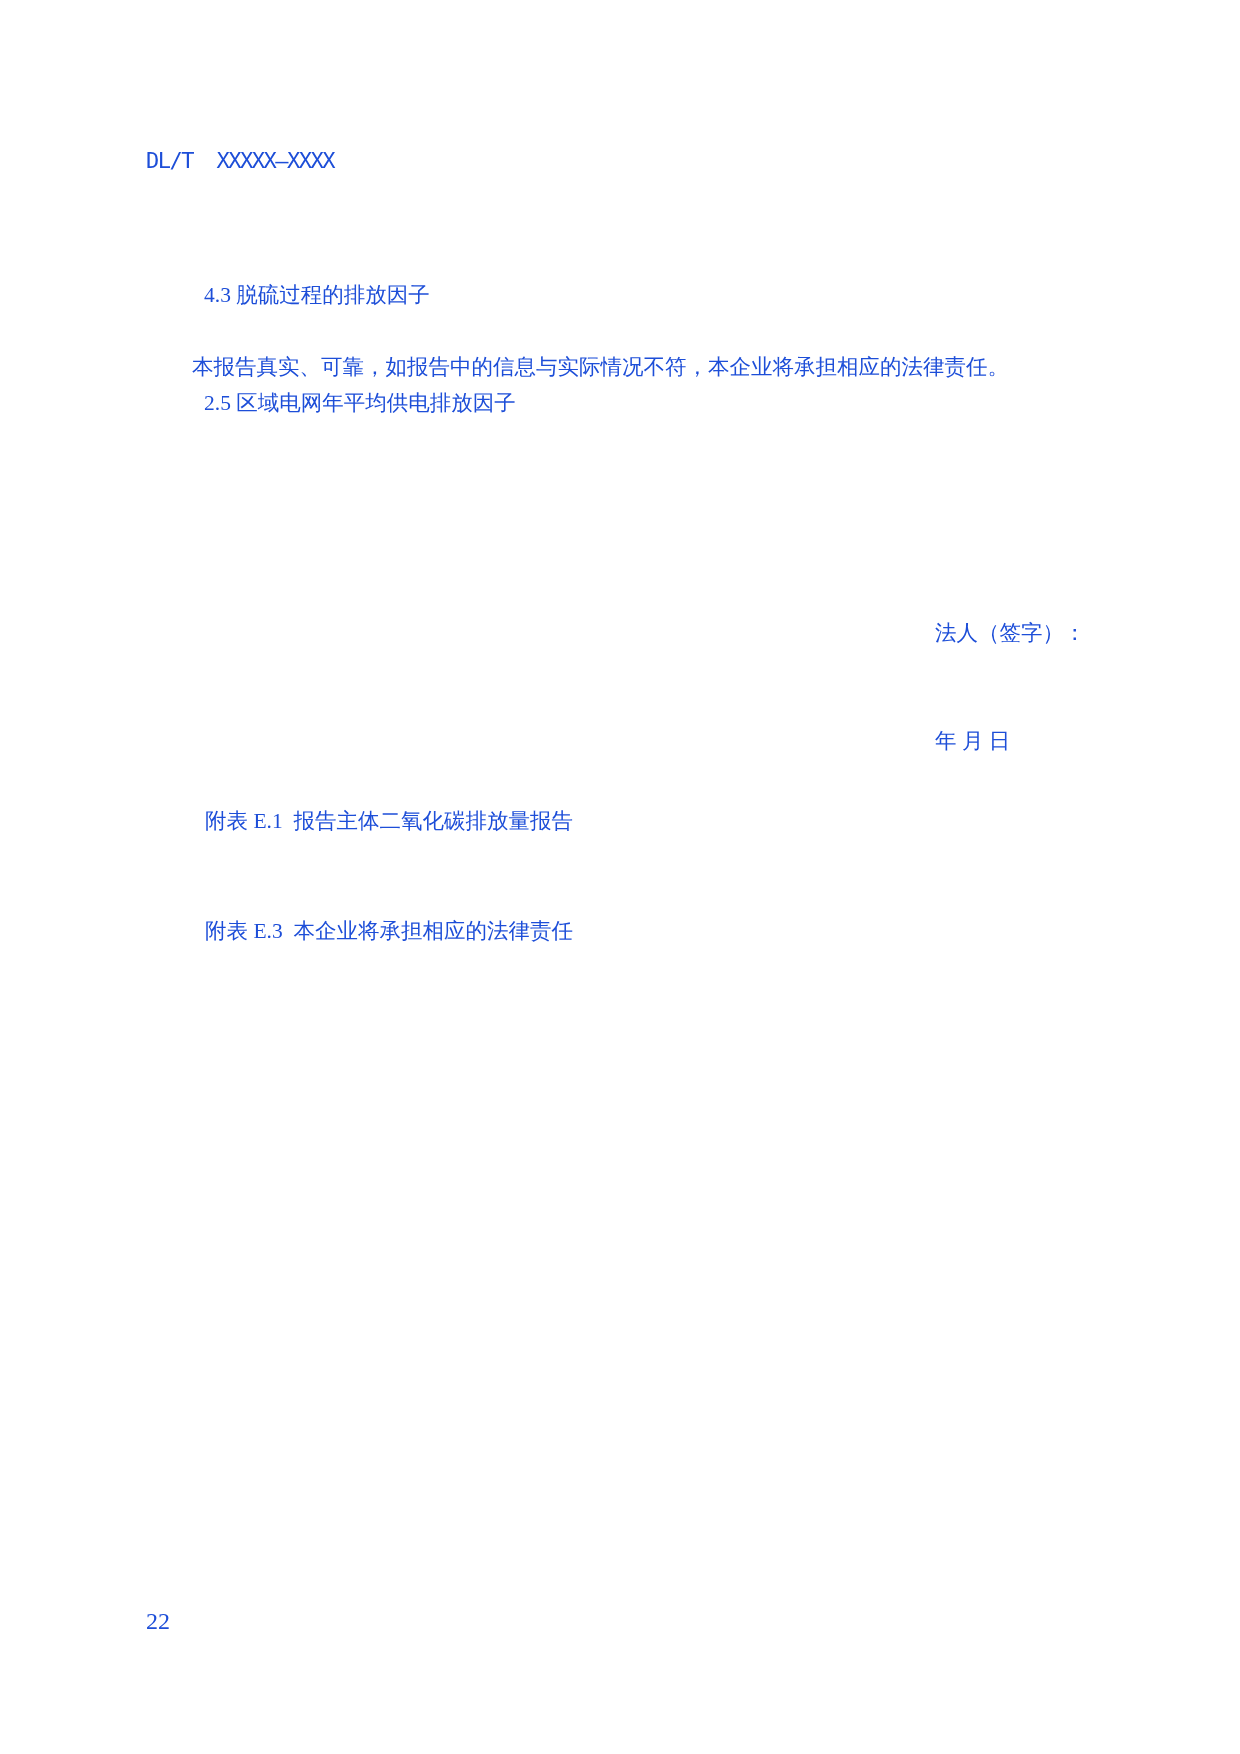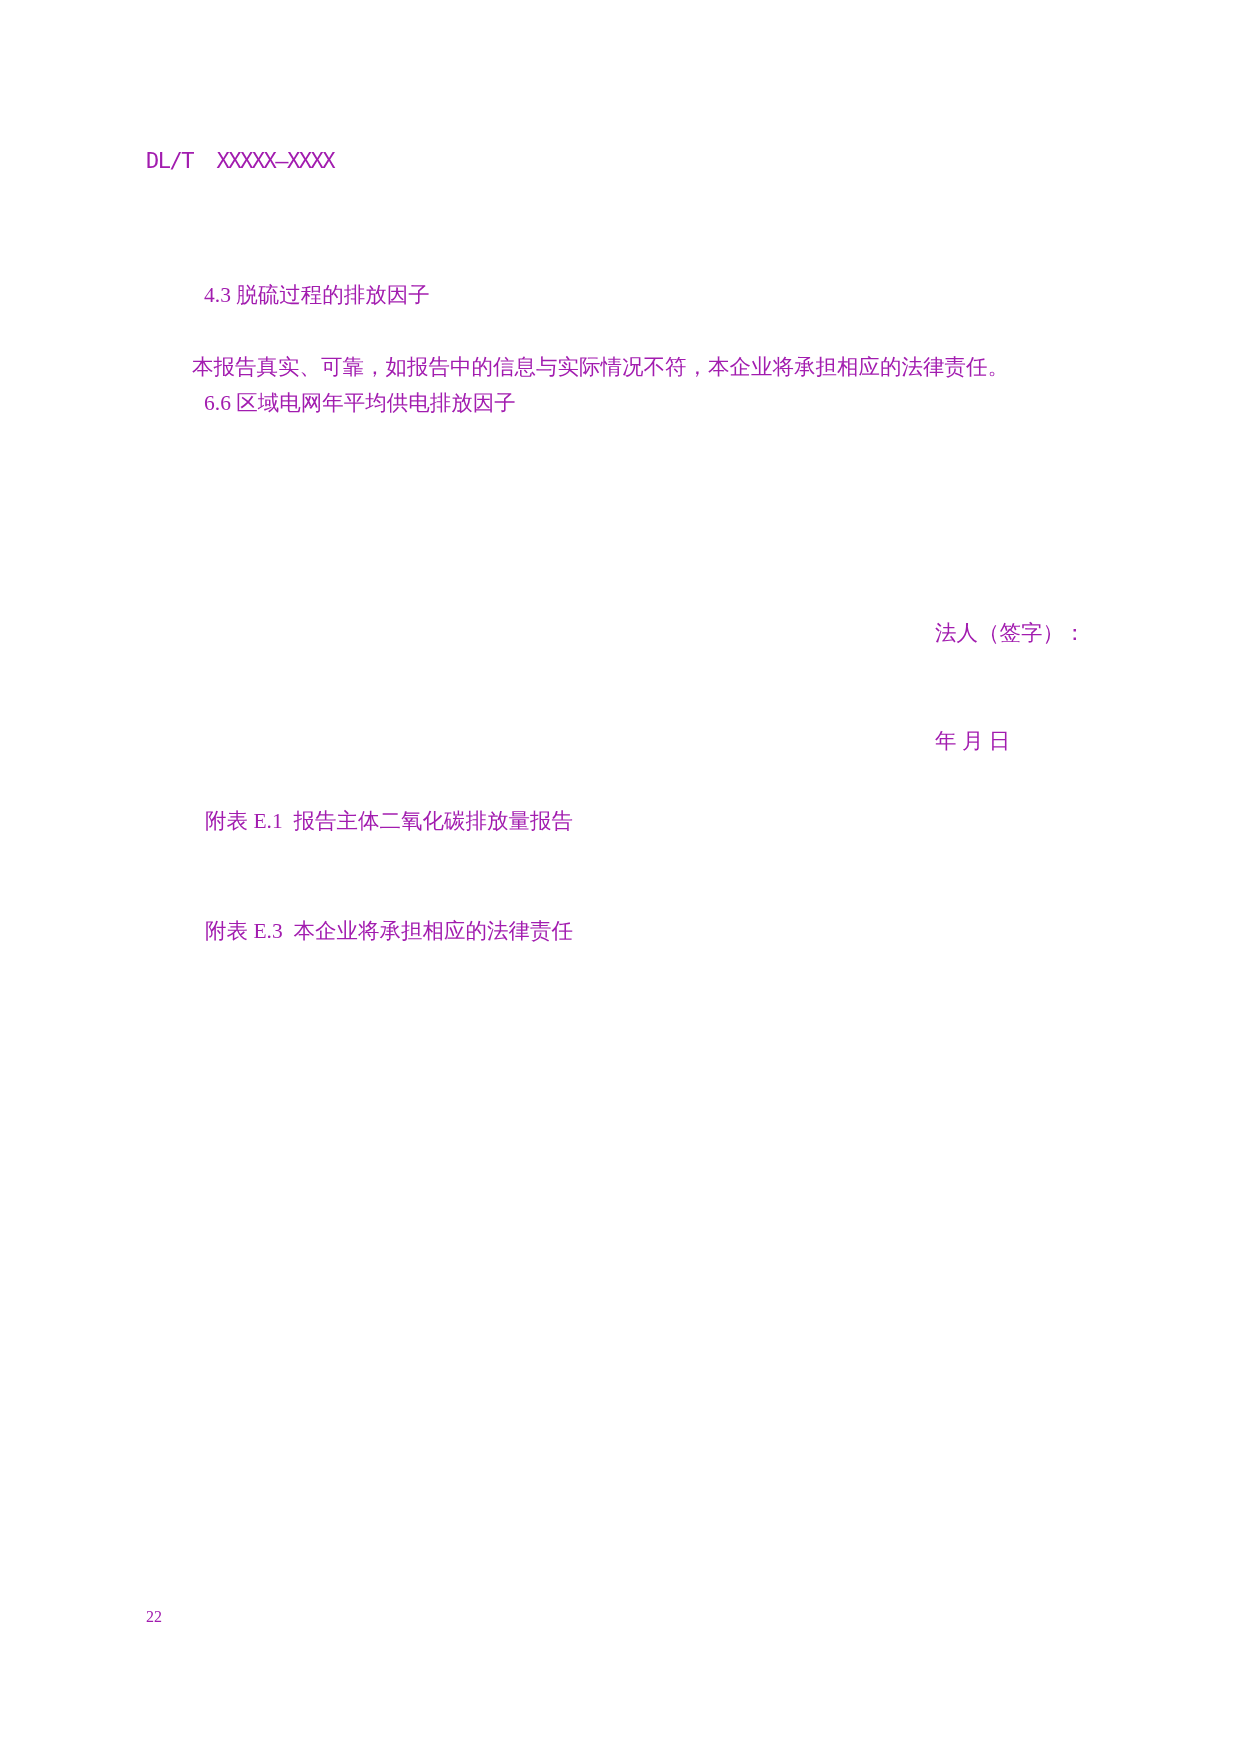--- a/index.html
+++ b/index.html
@@ -5,21 +5,21 @@
   html, body {
     margin: 0;
     padding: 0;
     background: #ffffff;
   }
   .page {
     position: relative;
     width: 1240px;
     height: 1754px;
     background: #ffffff;
-    color: #a21caf;
+    color: #1d4ed8;
     font-family: "Liberation Serif", "DejaVu Serif", serif;
     overflow: hidden;
   }
   .abs {
     position: absolute;
     white-space: pre-wrap;
   }
   .doc-header {
     left: 146px;
     top: 148px;
@@ -50,33 +50,33 @@
   .appendix-block {
     left: 192px;
     top: 730px;
     font-size: 21.5px;
     line-height: 36.5px;
     margin-left: 13px;
   }
   .page-number {
     left: 146px;
     top: 1608px;
-    font-size: 16px;
+    font-size: 24px;
   }
 </style>
 </head>
 <body>
 
 <div class="page">
 
   <div class="abs doc-header">DL/T  XXXXX—XXXX</div>
 
   <div class="abs toc-block">
     <div>4.3 脱硫过程的排放因子</div>
-    <div>6.6 区域电网年平均供电排放因子</div>
+    <div>2.5 区域电网年平均供电排放因子</div>
   </div>
 
   <div class="abs signature-block">
     <div>法人（签字）：</div>
     <div>年 月 日</div>
   </div>
 
   <div class="abs declaration">本报告真实、可靠，如报告中的信息与实际情况不符，本企业将承担相应的法律责任。</div>
 
   <div class="abs appendix-block">

